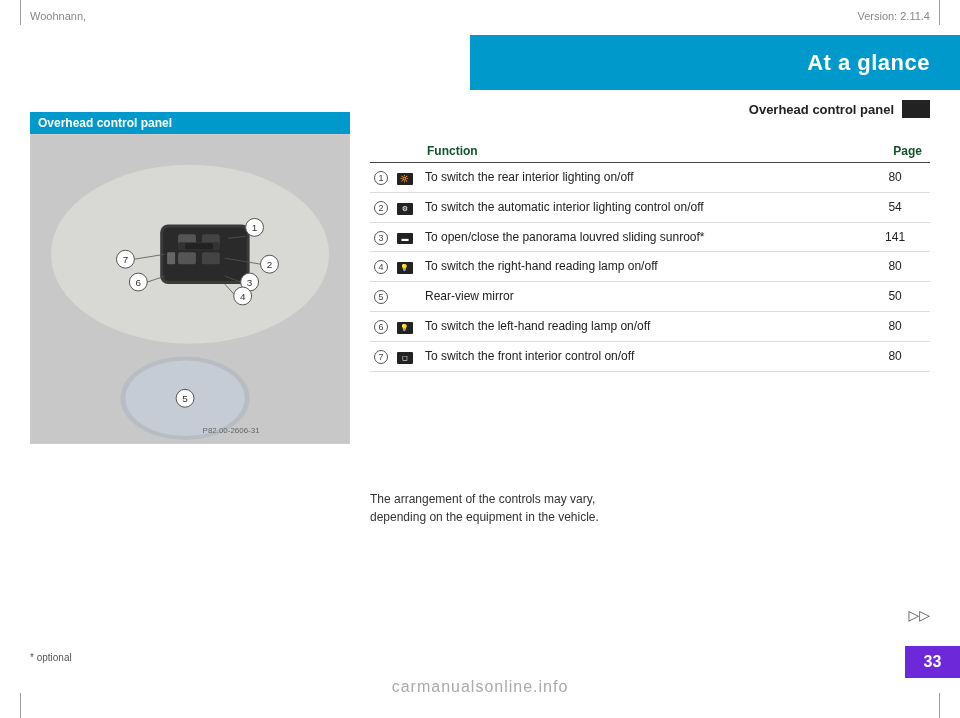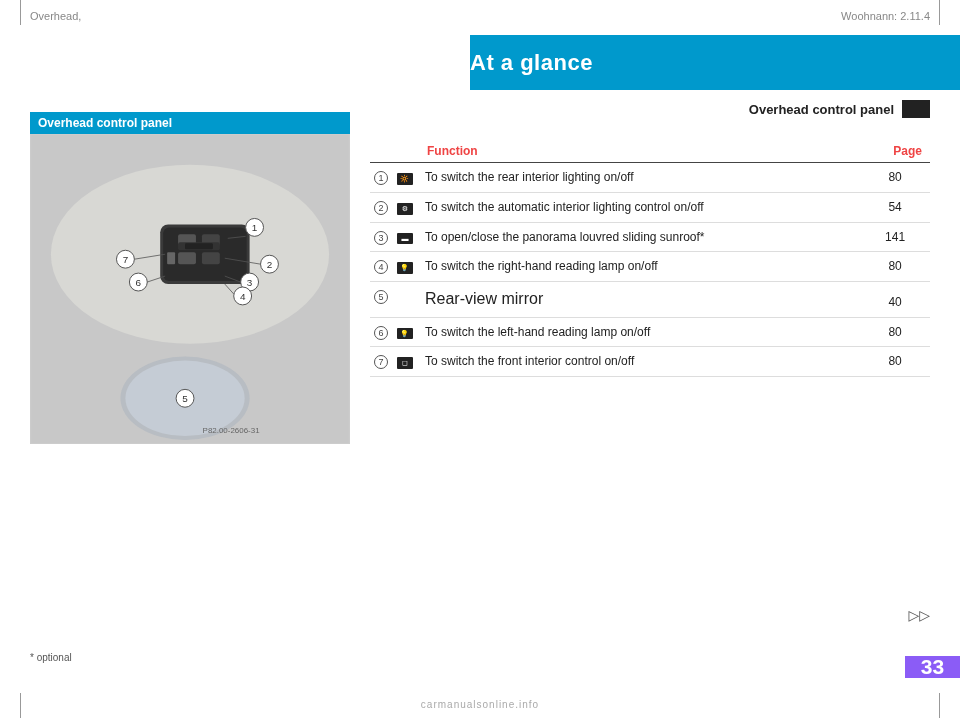--- a/index.html
+++ b/index.html
@@ -63,21 +63,21 @@
     
     .at-a-glance-banner {
       position: absolute;
       top: 35px;
       right: 0;
       width: 490px;
       height: 55px;
       background: #0099cc;
       display: flex;
       align-items: center;
-      justify-content: flex-start;
+      justify-content: flex-end;
       padding-right: 30px;
     }
     .at-a-glance-banner span {
       color: #fff;
       font-size: 22px;
       font-weight: bold;
       letter-spacing: 0.5px;
     }
 
     
@@ -143,21 +143,21 @@
       border-collapse: collapse;
     }
     .function-table thead tr {
       border-bottom: 1px solid #444;
     }
     .function-table thead th {
       font-size: 12px;
       font-weight: bold;
       padding: 4px 6px;
       text-align: left;
-      color: #ef4444;
+      color: #14532d;
     }
     .function-table thead th.page-col {
       text-align: right;
       padding-right: 8px;
     }
     .function-table tbody tr {
       border-bottom: 1px solid #ddd;
     }
     .function-table tbody td {
       padding: 6px 4px;
@@ -202,46 +202,46 @@
       font-size: 14px;
       color: #555;
     }
 
     
     .page-number-box {
       position: absolute;
       bottom: 40px;
       right: 0;
       width: 55px;
-      height: 22px;
-      background: #8b5cf6;
+      height: 32px;
+      background: #6d28d9;
       display: flex;
       align-items: center;
       justify-content: center;
       color: #fff;
-      font-size: 21px;
+      font-size: 16px;
       font-weight: bold;
     }
 
     
     .optional-note {
       position: absolute;
       bottom: 55px;
       left: 30px;
       font-size: 10px;
       color: #555;
     }
 
     
     .watermark {
       position: absolute;
-      bottom: 8px;
+      bottom: 22px;
       left: 50%;
       transform: translateX(-50%);
-      font-size: 10px;
+      font-size: 16px;
       color: #aaa;
       letter-spacing: 1px;
     }
 
     .circled {
       display: inline-block;
       border: 1px solid #555;
       border-radius: 50%;
       width: 14px;
       height: 14px;
@@ -254,22 +254,22 @@
   </style>
 </head>
 <body>
 
 <div class="top-border-left"></div>
 <div class="top-border-right"></div>
 <div class="bottom-border-left"></div>
 <div class="bottom-border-right"></div>
 
 <div class="header-top">
-  <span>Overhead,</span>
-  <span>Woohnann: 2.11.4</span>
+  <span>Woohnann,</span>
+  <span>Version: 2.11.4</span>
 </div>
 
 <div class="at-a-glance-banner">
   <span>At a glance</span>
 </div>
 
 <div class="section-heading-area">
   <span class="section-heading-text">Overhead control panel</span>
   <div class="section-heading-bar"></div>
 </div>
@@ -362,40 +362,42 @@
         </tr>
         <tr>
           <td class="row-num"><span class="circled">4</span></td>
           <td class="icon-cell"><span style="display:inline-block;background:#222;color:#fff;font-size:7px;padding:1px 2px;min-width:16px;text-align:center;border-radius:1px;">💡</span></td>
           <td style="font-size: 12px; line-height: 1.4;">To switch the right-hand reading lamp on/off</td>
           <td class="page-num">80</td>
         </tr>
         <tr>
           <td class="row-num"><span class="circled">5</span></td>
           <td class="icon-cell"></td>
-          <td style="font-size: 16px; line-height: 1.4;">Rear-view mirror</td>
-          <td class="page-num">40</td>
+          <td style="font-size: 12px; line-height: 1.4;">Rear-view mirror</td>
+          <td class="page-num">50</td>
         </tr>
         <tr>
           <td class="row-num"><span class="circled">6</span></td>
           <td class="icon-cell"><span style="display:inline-block;background:#222;color:#fff;font-size:7px;padding:1px 2px;min-width:16px;text-align:center;border-radius:1px;">💡</span></td>
           <td style="font-size: 12px; line-height: 1.4;">To switch the left-hand reading lamp on/off</td>
           <td class="page-num">80</td>
         </tr>
         <tr>
           <td class="row-num"><span class="circled">7</span></td>
           <td class="icon-cell"><span style="display:inline-block;background:#222;color:#fff;font-size:7px;padding:1px 2px;min-width:16px;text-align:center;border-radius:1px;">◻</span></td>
           <td style="font-size: 12px; line-height: 1.4;">To switch the front interior control on/off</td>
           <td class="page-num">80</td>
         </tr>
       </tbody>
   </table>
 </div>
 
 <div class="footer-note">
+  <div>The arrangement of the controls may vary,</div>
+  <div>depending on the equipment in the vehicle.</div>
 </div>
 
 <div class="nav-arrow">▷▷</div>
 
 <div class="page-number-box">33</div>
 
 <div class="optional-note">* optional</div>
 
 <div class="watermark">carmanualsonline.info</div>
 

